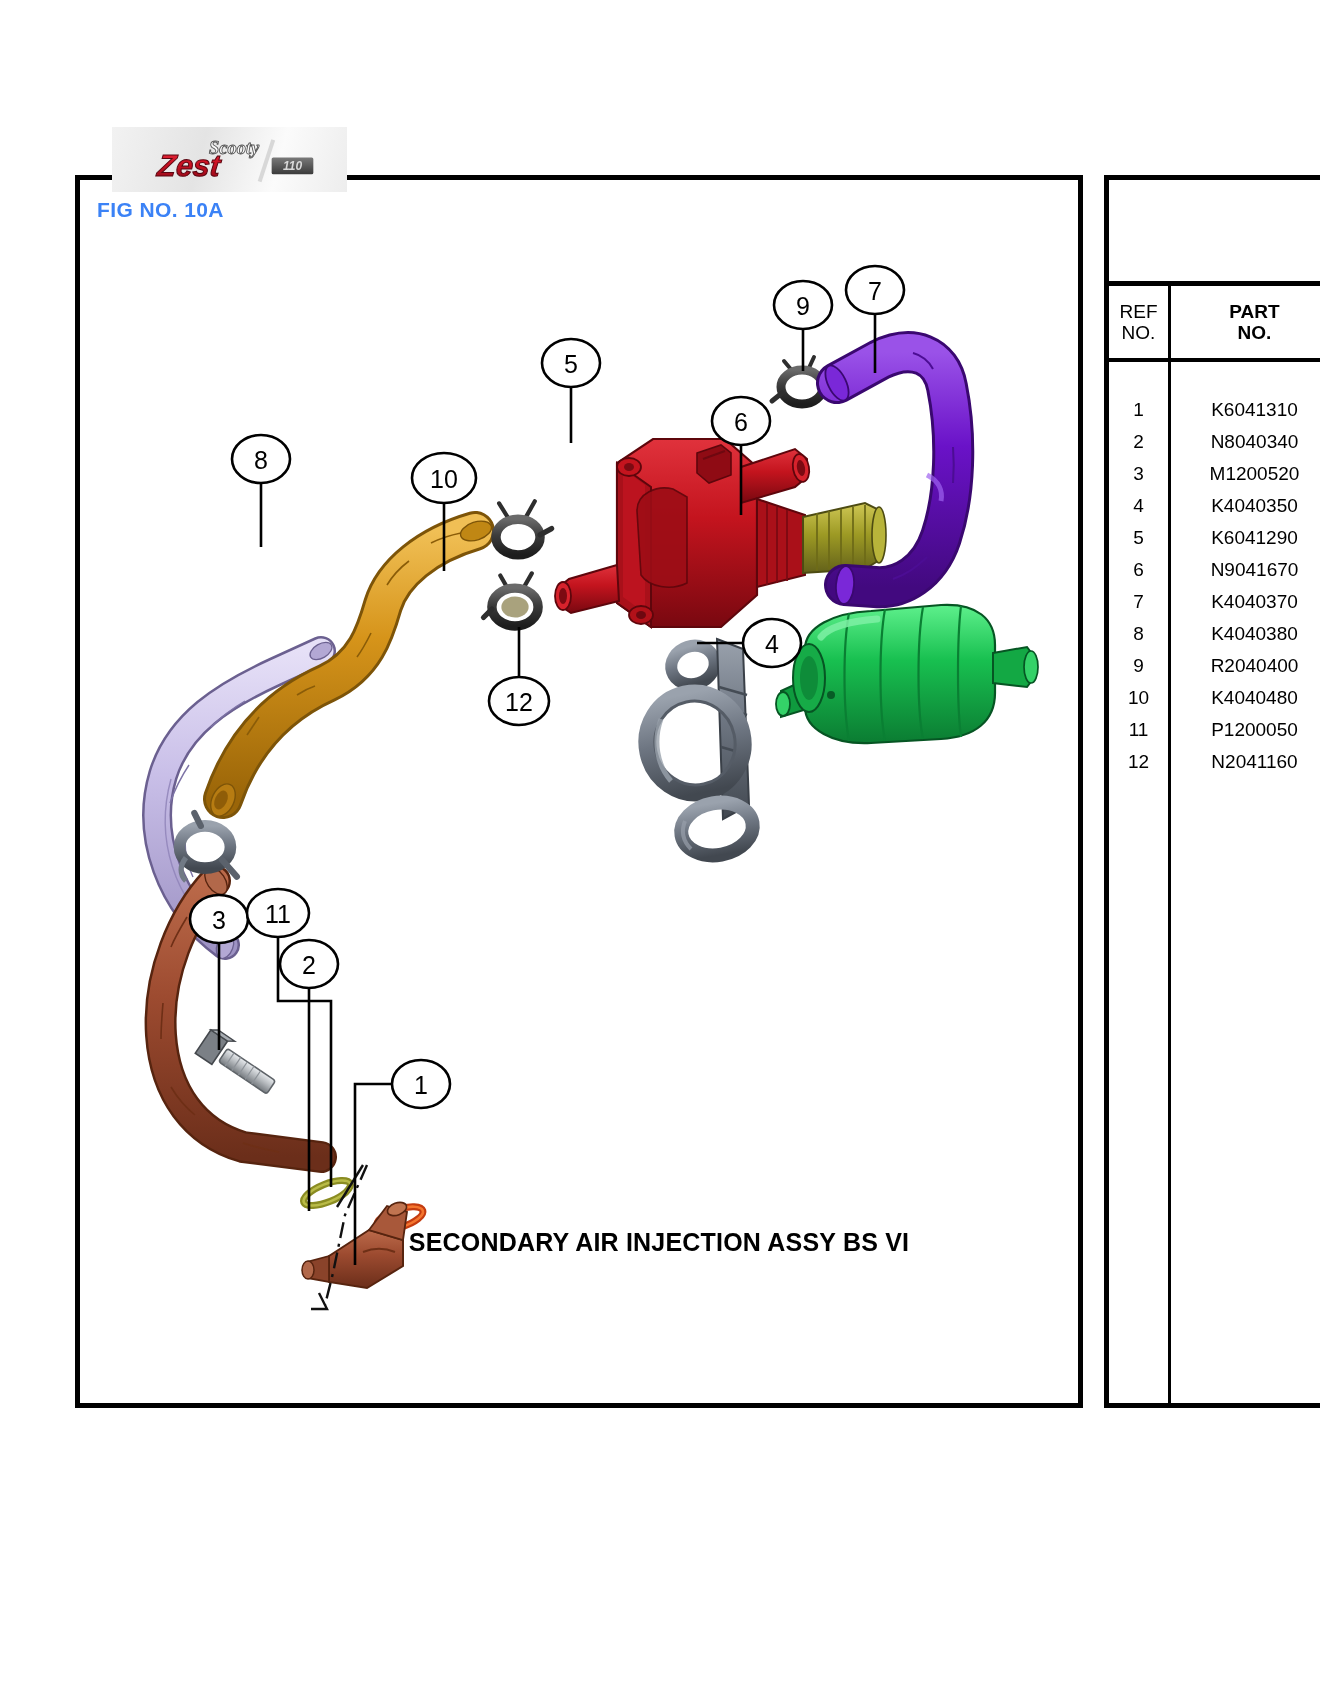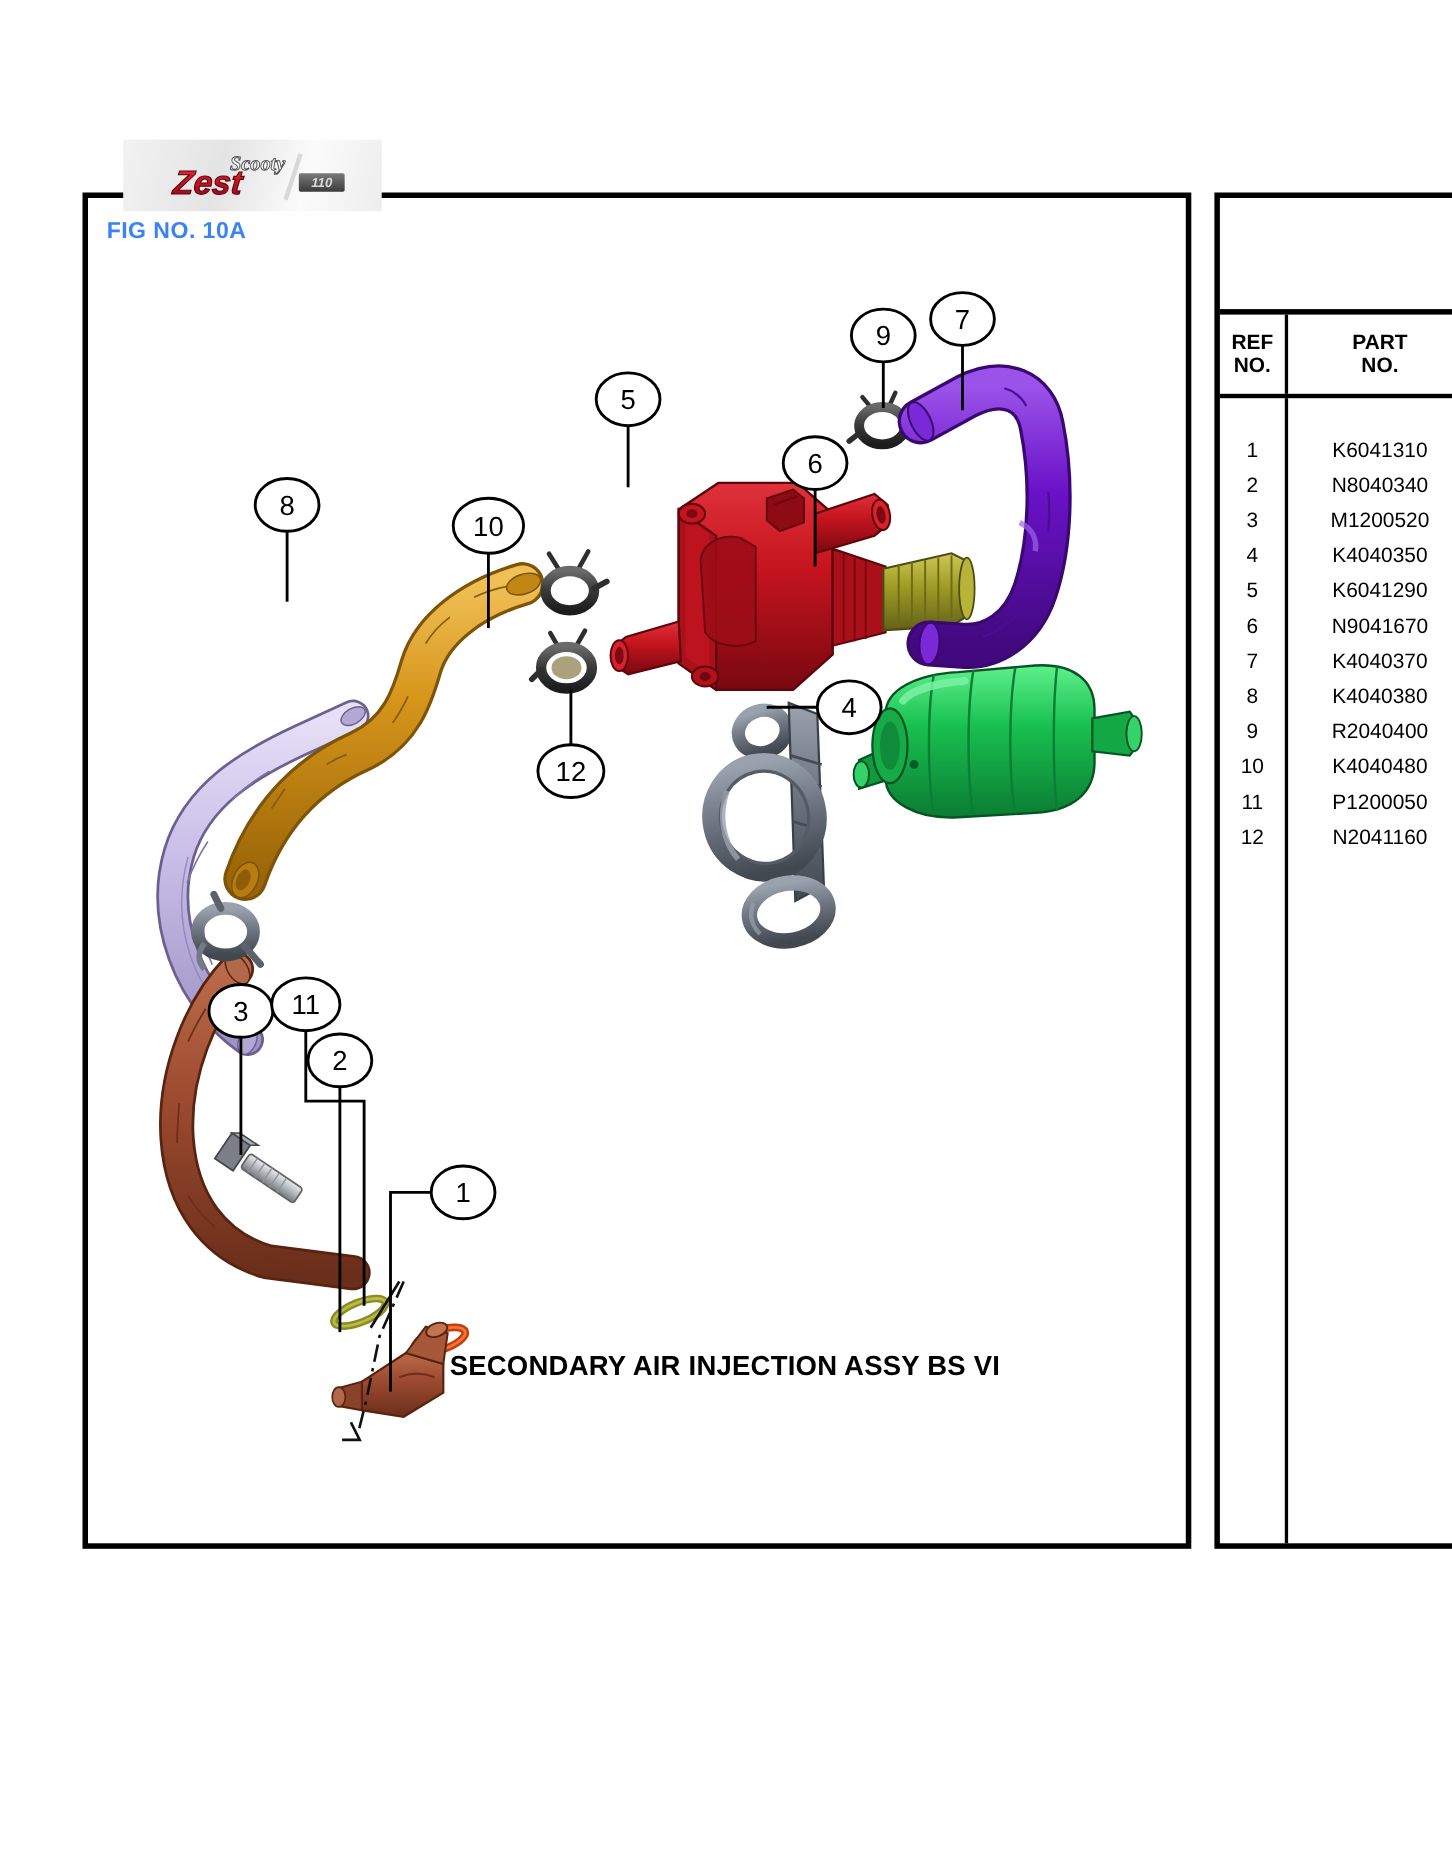--- a/index.html
+++ b/index.html
@@ -113,21 +113,21 @@
     border-bottom: 4px solid #000;
     box-sizing: border-box;
     display: flex;
   }
   .th-ref {
     width: 62px;
     border-right: 3px solid #000;
     box-sizing: border-box;
     display: flex; flex-direction: column;
     align-items: center; justify-content: center;
-    font-size: 19px; font-weight: bold; line-height: 1.12;
+    font-size: 19px; font-weight: normal; line-height: 1.12;
   }
   .th-part {
     width: 170px;
     border-right: 3px solid #000;
     box-sizing: border-box;
     display: flex; flex-direction: column;
     align-items: center; justify-content: center;
     font-size: 19px; font-weight: bold; line-height: 1.12;
   }
   #table-body {

